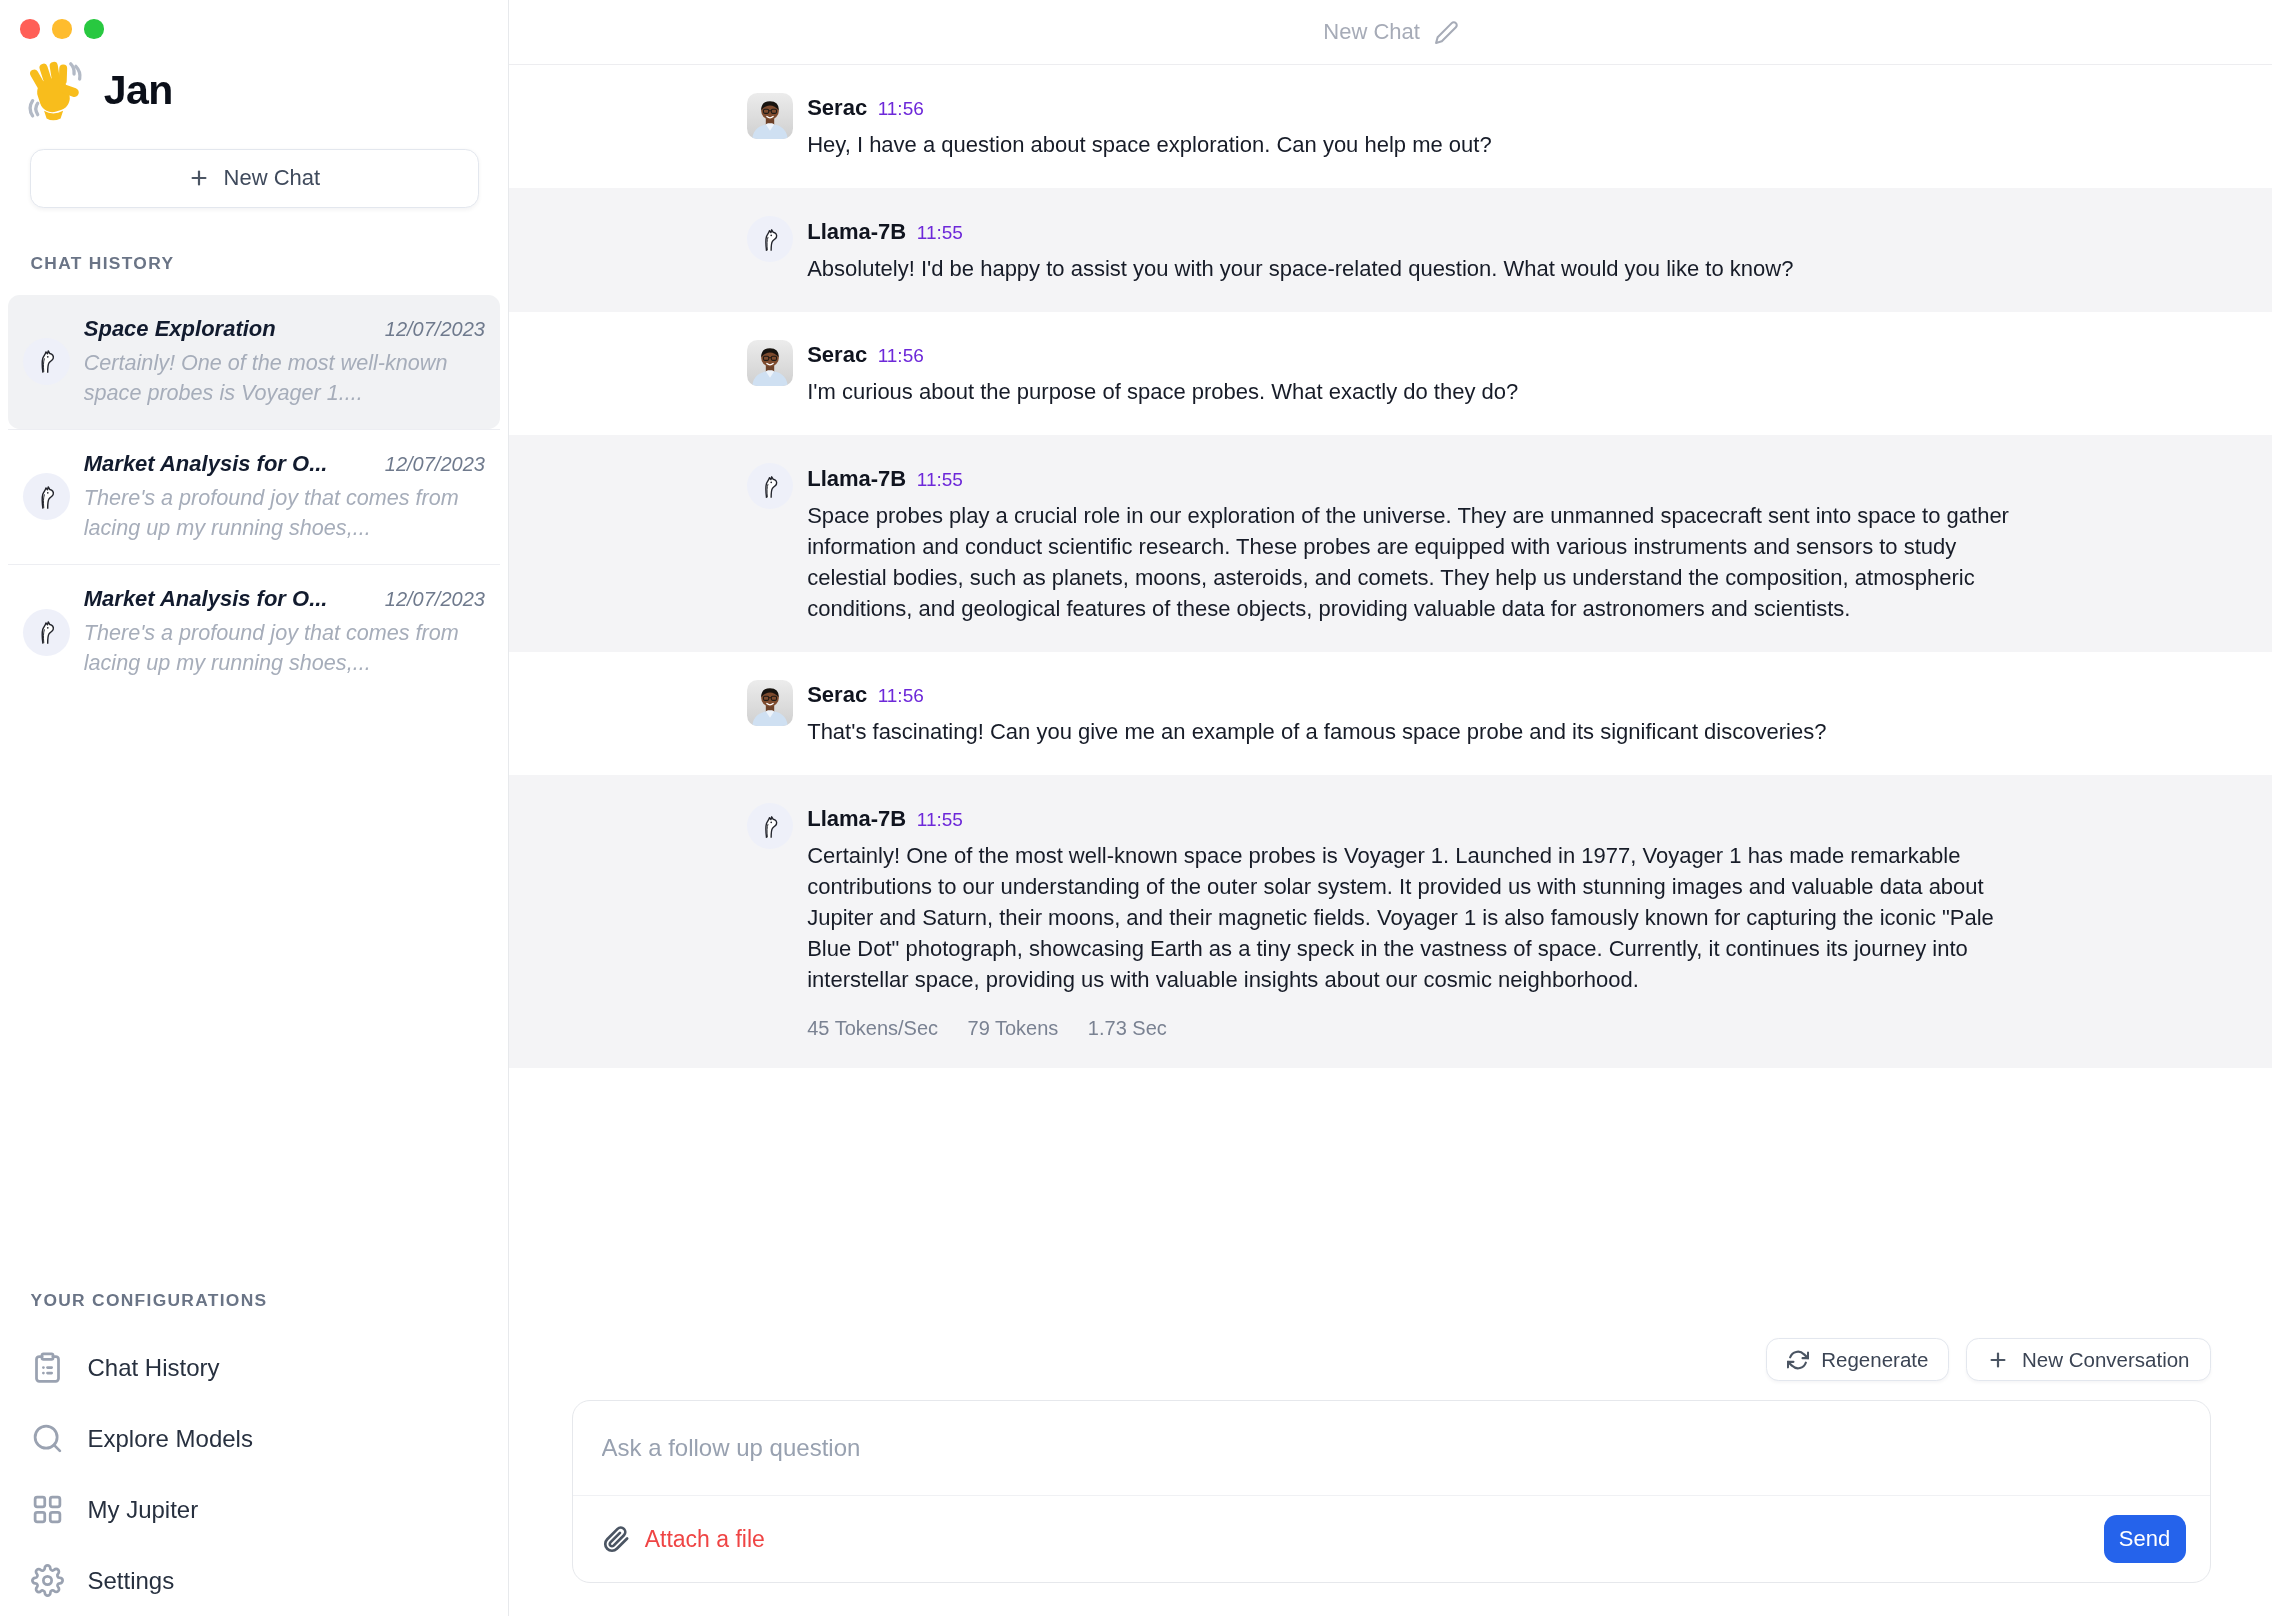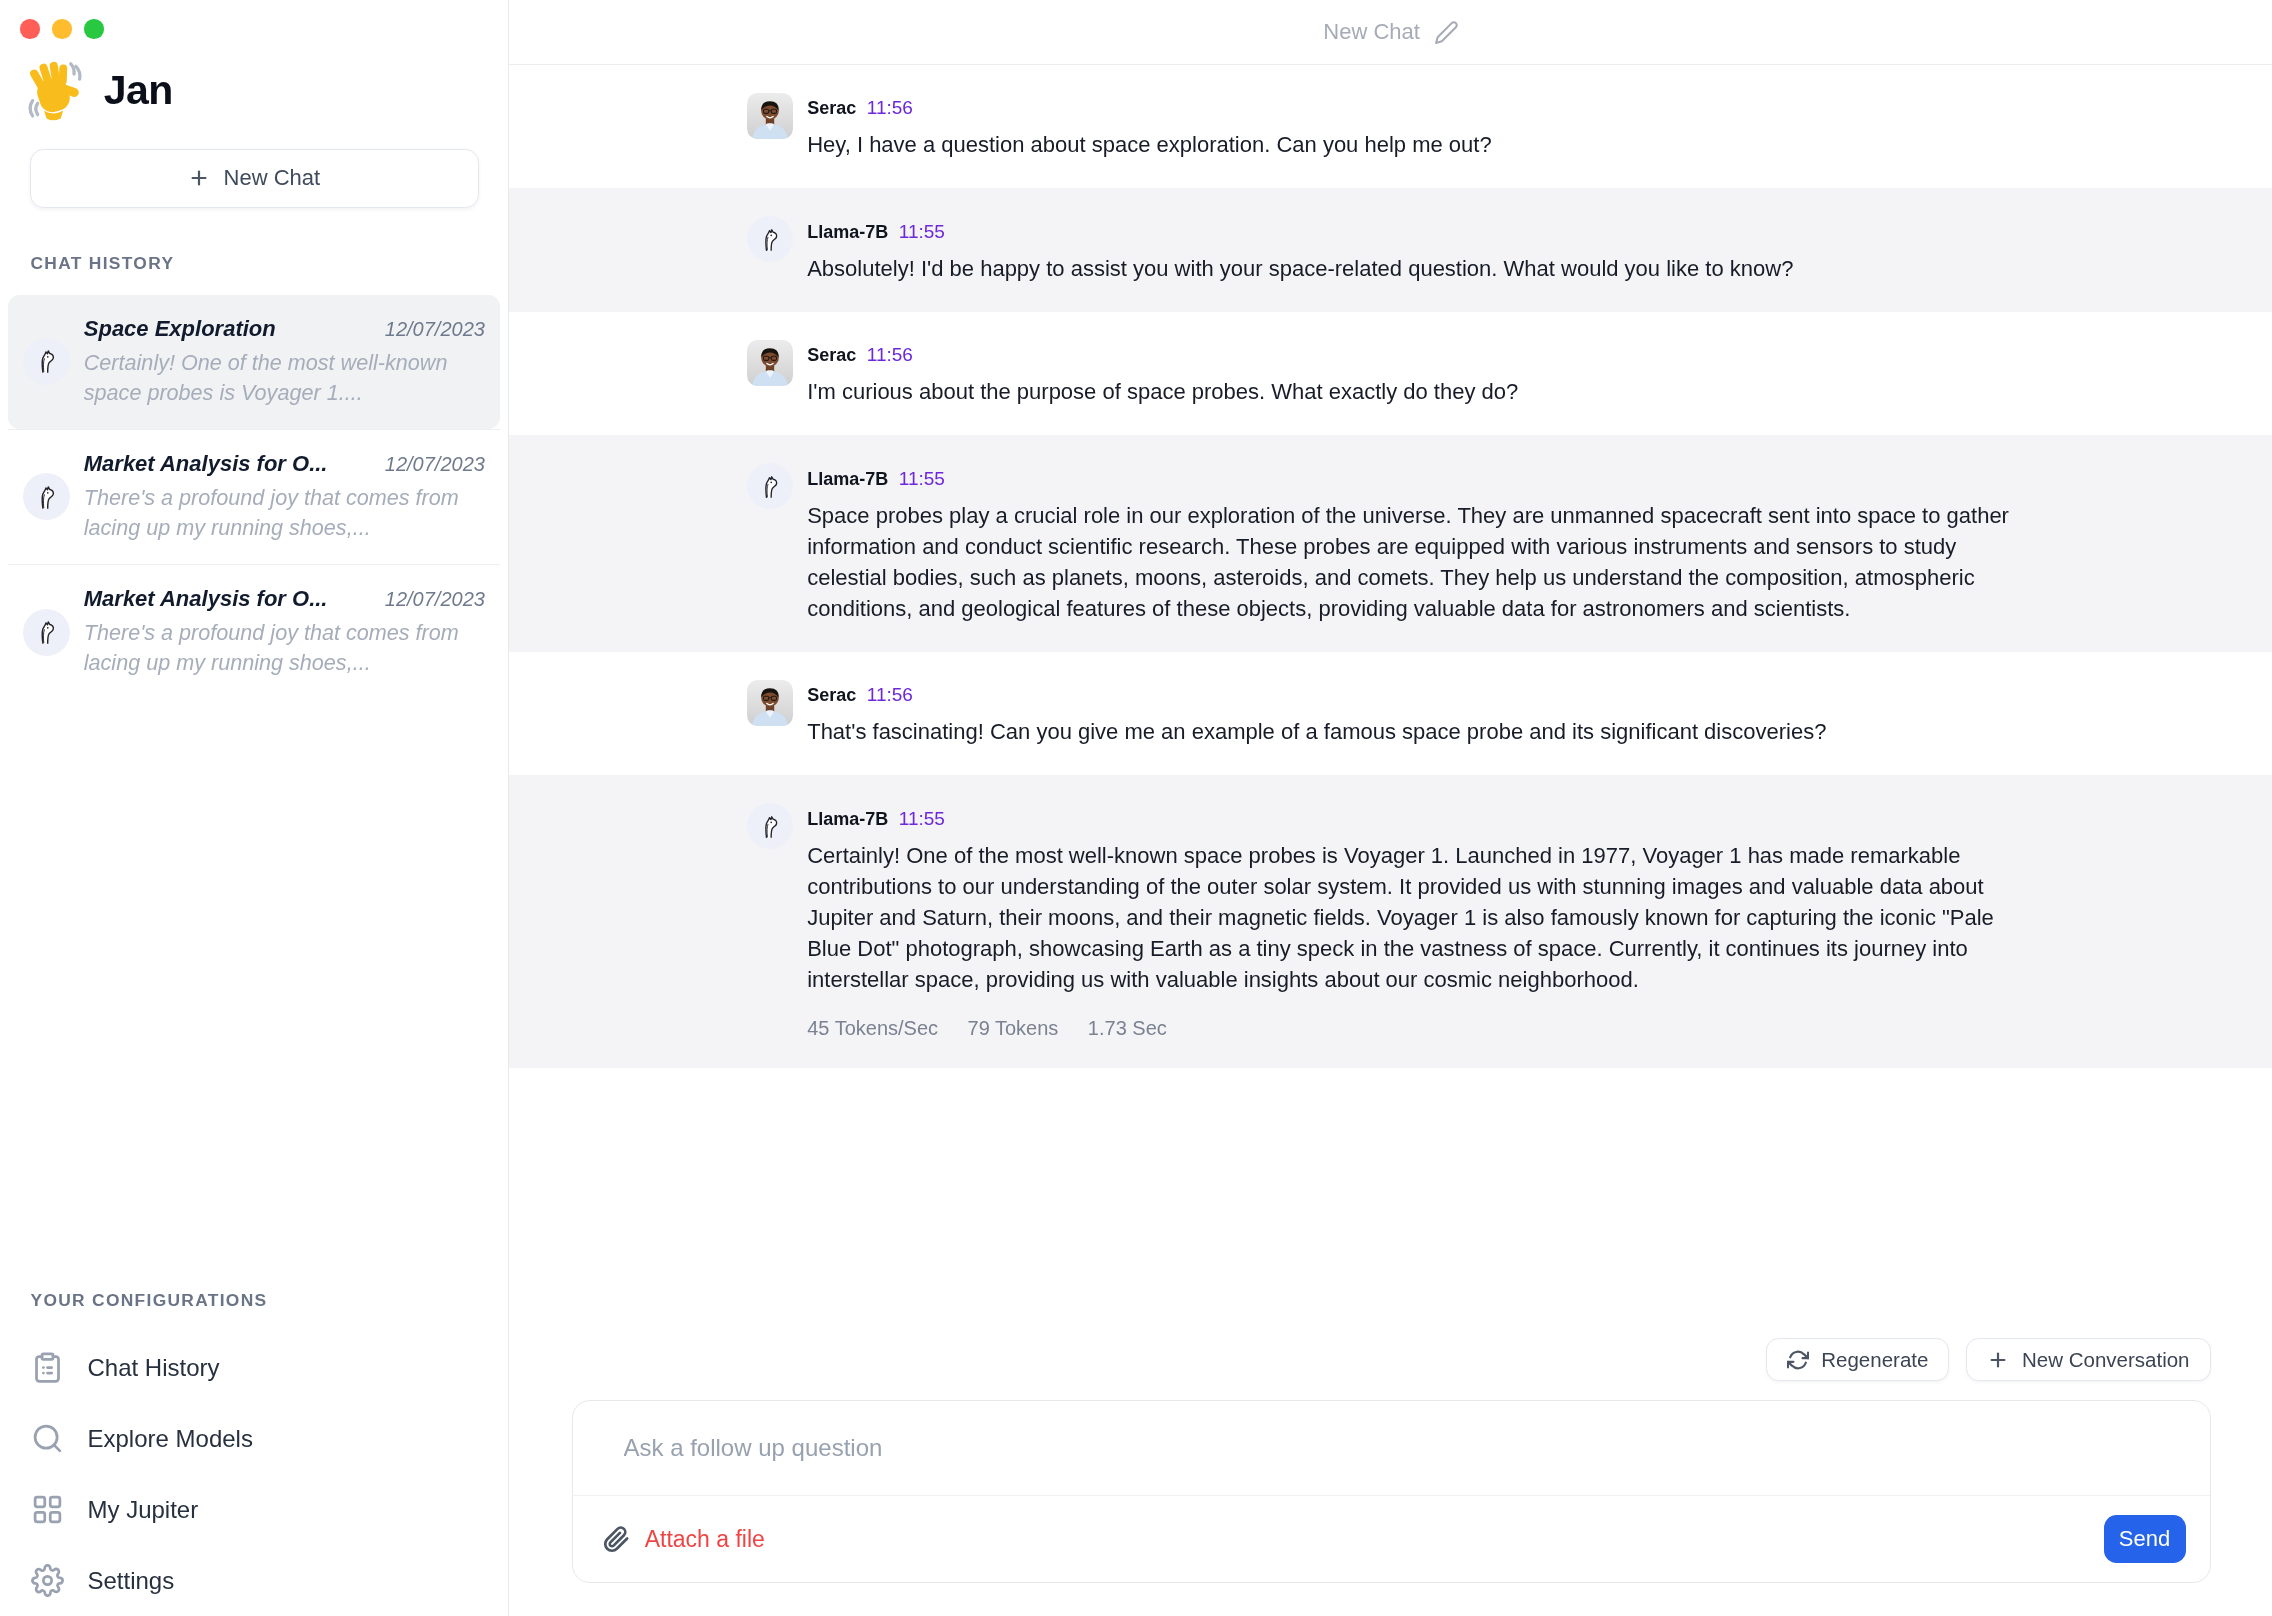--- a/index.html
+++ b/index.html
@@ -85,36 +85,36 @@
   .msg-inner { width:1289px; margin:0 auto; padding:28px 0; display:flex; gap:14.7px; }
   .avatar { flex:0 0 46px; width:46px; height:46px; }
   .avatar.llama {
     border-radius:50%; background:#eef0f9;
     display:flex; align-items:center; justify-content:center;
   }
   .avatar.llama svg { width:29.5px; height:29.5px; }
   .avatar.photo svg { width:46px; height:46px; }
   .msg-body { flex:1; min-width:0; padding-top:1.1px; }
   .msg-head { display:flex; align-items:baseline; gap:10.5px; line-height:27px; }
-  .author { font-size:18px; font-weight:700; color:#10141f; }
+  .author { font-size:22px; font-weight:700; color:#10141f; }
   .time { font-size:19px; color:#6d28d9; }
   .text { margin-top:7.4px; font-size:22px; line-height:31px; color:#171c28; }
   .stats { display:flex; gap:29.5px; margin-top:22px; font-size:20px; color:#7a8292; }
 
   .bottom { margin:auto auto 33px; width:1639px; flex:none; }
   .actions { display:flex; justify-content:flex-end; gap:17px; margin-bottom:19px; }
   .action-btn {
     height:43px; padding:0 20px; border:1.1px solid #e3e7ee; border-radius:12.6px; background:#fff;
     display:flex; align-items:center; gap:12.6px; font-size:20.5px; color:#3b4454; font-family:inherit;
     box-shadow:0 1.1px 3.2px rgba(15,23,42,.04); cursor:pointer;
   }
   .action-btn svg { width:22px; height:22px; }
 
   .composer { border:1.1px solid #e6e8ec; border-radius:18px; background:#fff; overflow:hidden; }
-  .composer-top { height:95px; display:flex; align-items:center; padding:0 51px; border-bottom:1.1px solid #f0f1f4; }
+  .composer-top { height:95px; display:flex; align-items:center; padding:0 29px; border-bottom:1.1px solid #f0f1f4; }
   .composer-input {
     width:100%; border:none; outline:none; font-family:inherit;
     font-size:24px; color:#1c2330; background:transparent;
   }
   .composer-input::placeholder { color:#98a1b0; }
   .composer-bottom { height:86px; display:flex; align-items:center; padding:0 24px 0 30.5px; }
   .attach { display:flex; align-items:center; gap:14.7px; cursor:pointer; }
   .attach svg { width:27px; height:27px; }
   .attach-text { font-size:23px; color:#ef4444; }
   .send-btn {

